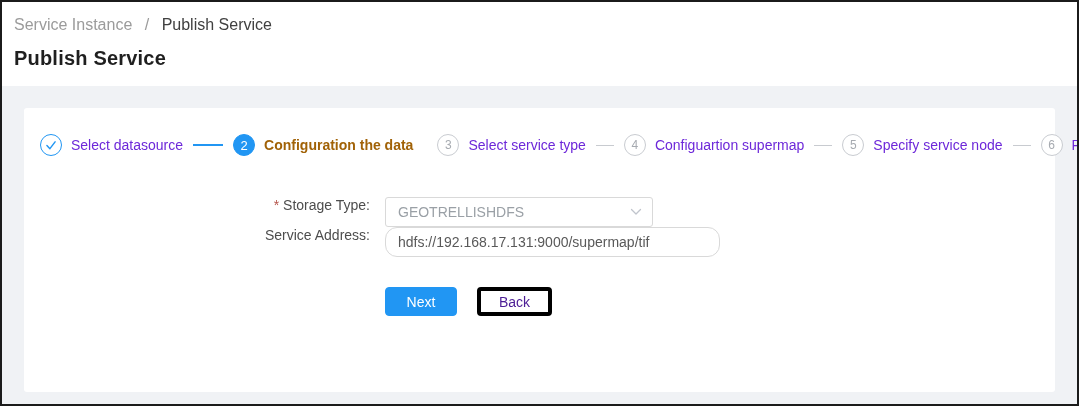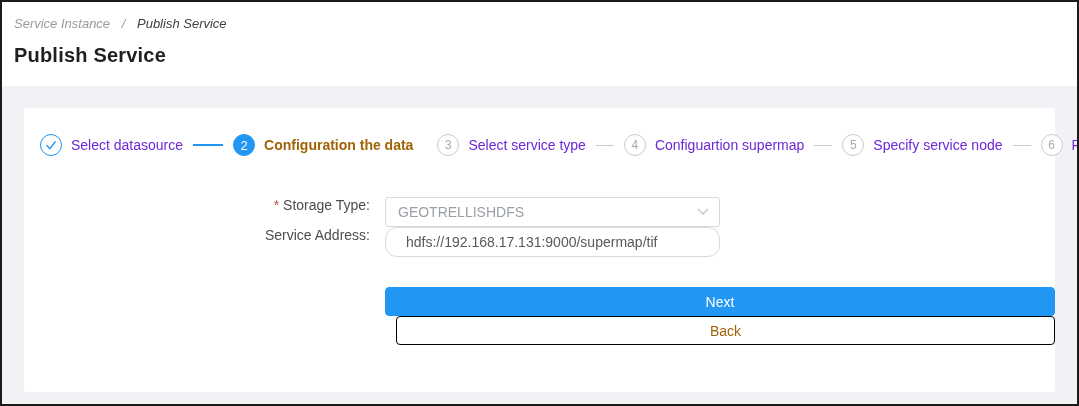--- a/index.html
+++ b/index.html
@@ -8,21 +8,21 @@
     background:#fff;
   }
   .frame{
     width:1079px; height:406px;
     border:2px solid #1b1b1b;
     background:#ffffff;
     overflow:hidden;
   }
   
   .page-header{ height:84px; background:#ffffff; }
-  .breadcrumb{ padding:14px 0 0 12px; font-size:13px; color:#9b9b9b;font-style:italic; }
+  .breadcrumb{ padding:14px 0 0 12px; font-size:16px; color:#9b9b9b; }
   .breadcrumb .crumb-link{ color:#9b9b9b; cursor:pointer; }
   .breadcrumb .crumb-sep{ margin:0 8px; color:#9b9b9b; }
   .breadcrumb .crumb-current{ color:#404040; }
   .page-title{
     margin:13px 0 0 12px;
     font-size:20px; font-weight:700; color:#1f1f1f;
     letter-spacing:.2px;
   }
   
   .page-body{
@@ -57,44 +57,44 @@
   .form{ margin-top:41px; }
   .form-row{ display:flex; align-items:flex-start; height:30px; }
   .form-row + .form-row{ }
   .label-col{
     width:361px; text-align:right; padding-right:15px;
     font-size:14px; color:#4d4d4d;
   }
   .required-mark{ color:#b5544a; margin-right:4px; font-size:14px; }
   .control-col{ width:335px; }
   .select-box{
-    width:335px; height:30px;
+    width:268px; height:30px;
     border:1px solid #d9d9d9; border-radius:3px;
     background:#fff; display:flex; align-items:center;
     padding:0 10px 0 12px; cursor:pointer;gap:16px;
   }
   .select-value{ flex:1; font-size:14px; color:#9aa0a6; overflow:hidden; }
   .chevron{ width:12px; height:8px; flex:none; display:flex; align-items:center; }
   .text-input{
     width:335px; height:30px;
     border:1px solid #d9d9d9; border-radius:12px;
-    padding:0 20px; font-size:14px; color:#595959;
+    padding:0 12px; font-size:14px; color:#595959;
     font-family:"Liberation Sans","DejaVu Sans",sans-serif;
     outline:none; background:#fff;
   }
   
-  .btn-row{ margin:30px 0 0 361px; display:flex;flex-direction:column; }
+  .btn-row{ margin:30px 0 0 361px; display:flex; }
   .btn{
     height:29px; min-width:72px; padding:0 18px;
     border-radius:4px; font-size:14px; cursor:pointer;
     display:flex; align-items:center; justify-content:center;
     font-family:"Liberation Sans","DejaVu Sans",sans-serif;
   }
   .btn-primary{ background:#2196f3; border:1px solid #2196f3; color:#ffffff; }
-  .btn-default{ background:#ffffff; border:1px solid #000000; color:#a16207; margin-left:11px; }
+  .btn-default{ background:#ffffff; border:4px solid #000000; color:#4c1d95; margin-left:20px; }
 </style>
 </head>
 <body>
 
 <div class="frame">
 
   <div class="page-header">
     <div class="breadcrumb">
       <span class="crumb-link">Service Instance</span>
       <span class="crumb-sep">/</span>

